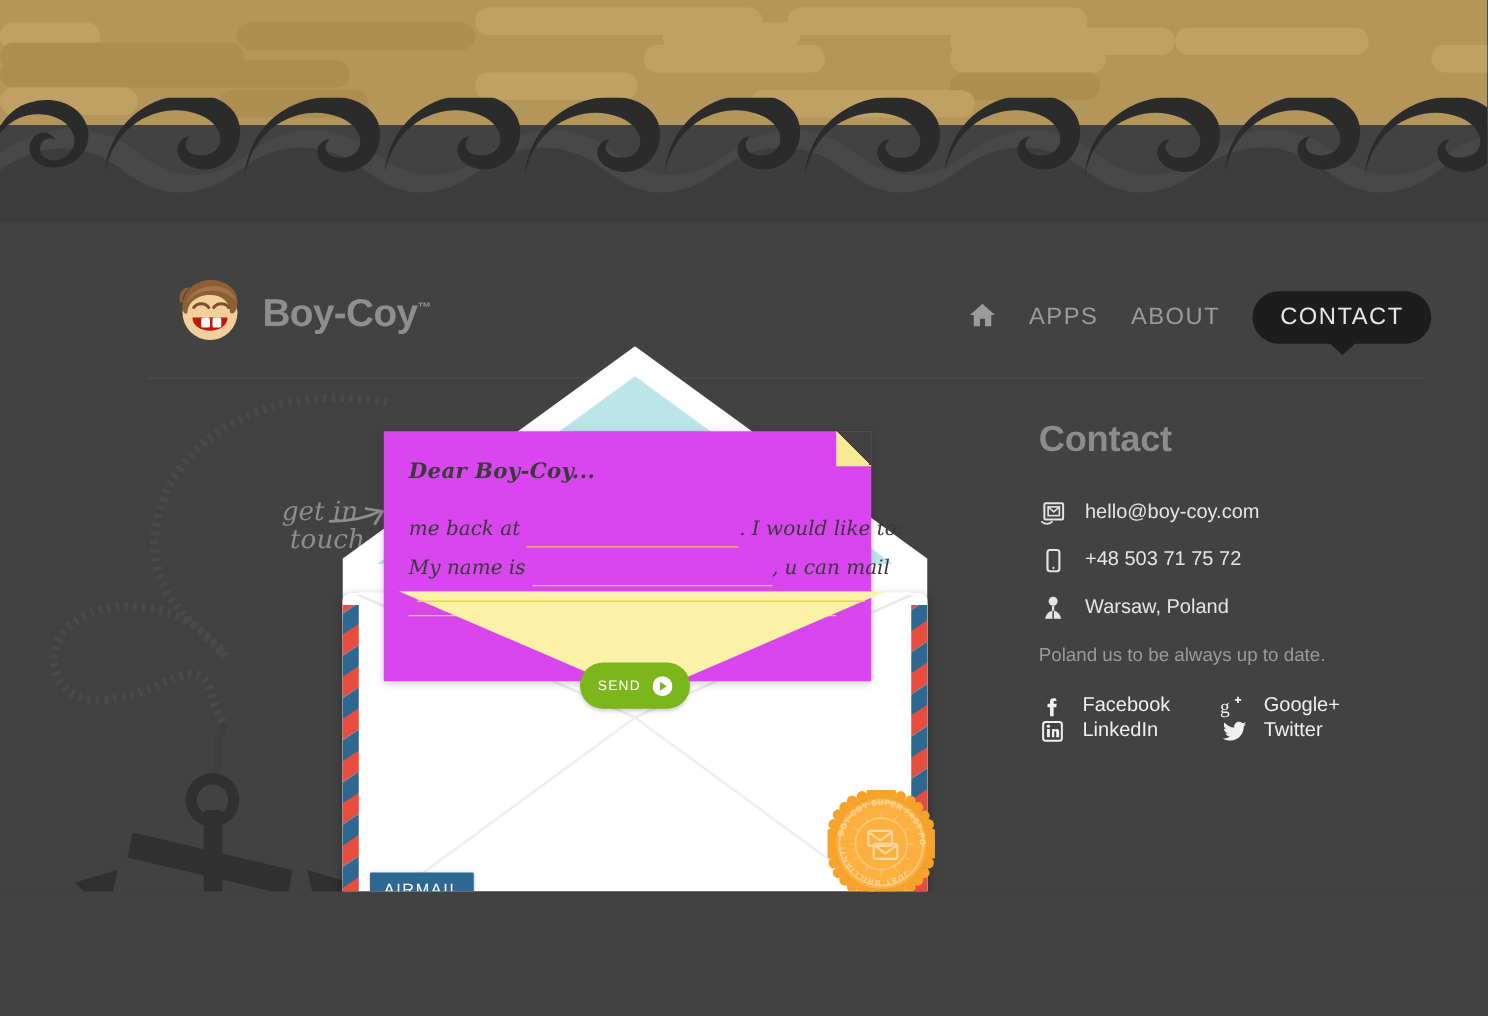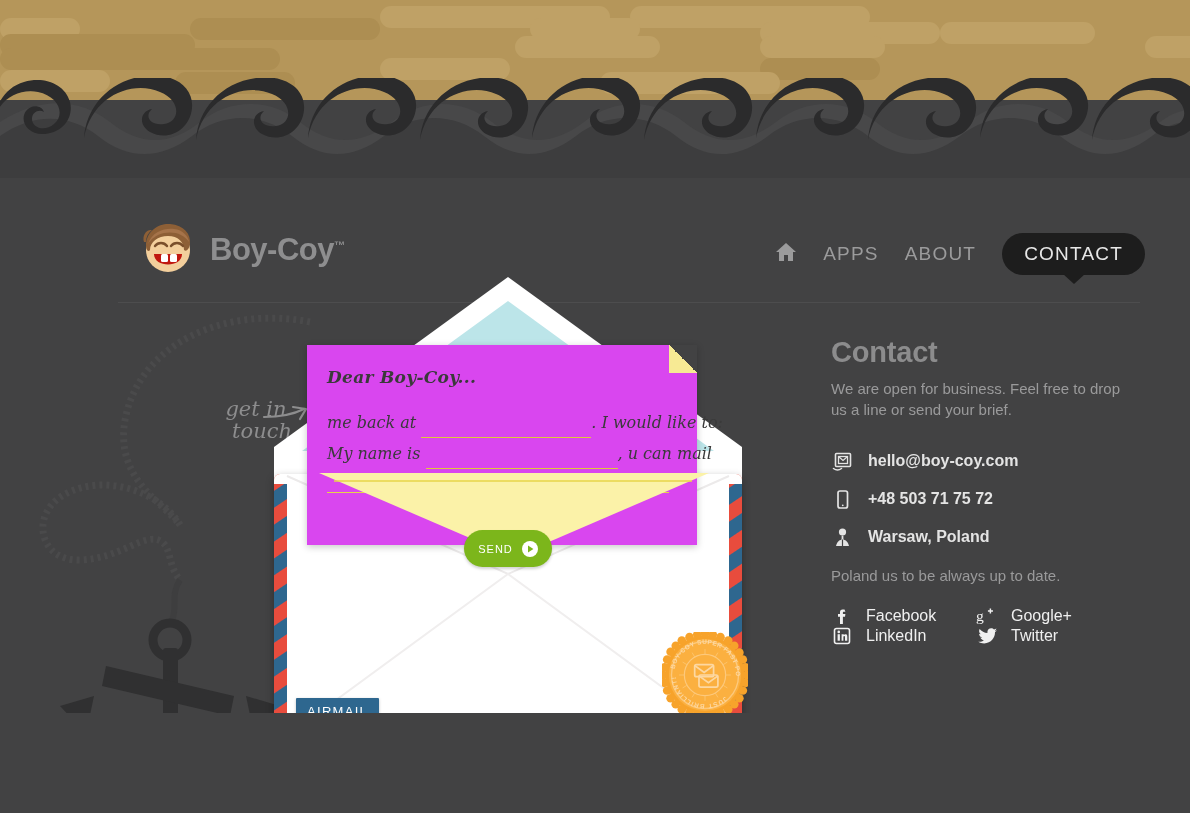--- a/index.html
+++ b/index.html
@@ -116,21 +116,21 @@
     box-shadow: 0 1px 3px rgba(0,0,0,.25);
   }
 
   
   #seal { position:absolute; left:662px; top:632px; width:86px; height:86px; }
 
   
   #sidebar { position:absolute; left:831px; top:336px; width:300px; color:#b9b9ba; }
   .side-h { color:#8c8c8d; font-size:29px; font-weight:bold; letter-spacing:-0.2px; }
   .side-p { color:#9a9a9b; font-size:15px; line-height:21px; margin-top:9px; }
-  #contact-list { margin-top:22px;font-weight:bold; }
+  #contact-list { margin-top:22px; }
   .contact-row { display:flex; align-items:center; gap:15px; height:38px; }
   .contact-row .ci { width:22px; display:flex; justify-content:center; }
   .contact-row .ct { color:#e4e4e4; font-size:16px; }
   #social-title { margin-top:35px; }
   #social-grid {
     margin-top:20px; display:grid; grid-template-columns:145px 145px;
     row-gap:0;
   }
   .social-item { display:flex; align-items:center; gap:13px; cursor:pointer; }
   .social-item .si { width:22px; display:flex; justify-content:center; }
@@ -428,21 +428,20 @@
         </text>
         <text font-family="Liberation Sans, sans-serif" font-size="7.4" font-weight="bold" fill="#fdd8a2" letter-spacing="1">
           <textPath href="#arcBot" startOffset="26%">JUST BRILLIANT!</textPath>
         </text>
       </g>
     </svg>
   </div>
 
   <aside id="sidebar">
     <h2 class="side-h">Contact</h2>
-    <p class="side-p">We are open for business. Feel free to drop us a line or send your brief.</p>
 
     <div id="contact-list">
       <div class="contact-row">
         <span class="ci">
           <svg width="21" height="21" viewBox="0 0 21 21" xmlns="http://www.w3.org/2000/svg">
             <rect x="3.5" y="2.5" width="15" height="13" rx="1" fill="none" stroke="#e4e4e4" stroke-width="1.6"></rect>
             <rect x="6.5" y="5.5" width="9" height="7" fill="none" stroke="#e4e4e4" stroke-width="1.3"></rect>
             <path d="M6.5,5.5 L11,9.5 L15.5,5.5" fill="none" stroke="#e4e4e4" stroke-width="1.2"></path>
             <path d="M1.5,17.5 C4,19.5 7,19.5 9.5,17.5" fill="none" stroke="#e4e4e4" stroke-width="1.5" stroke-linecap="round"></path>
           </svg>

